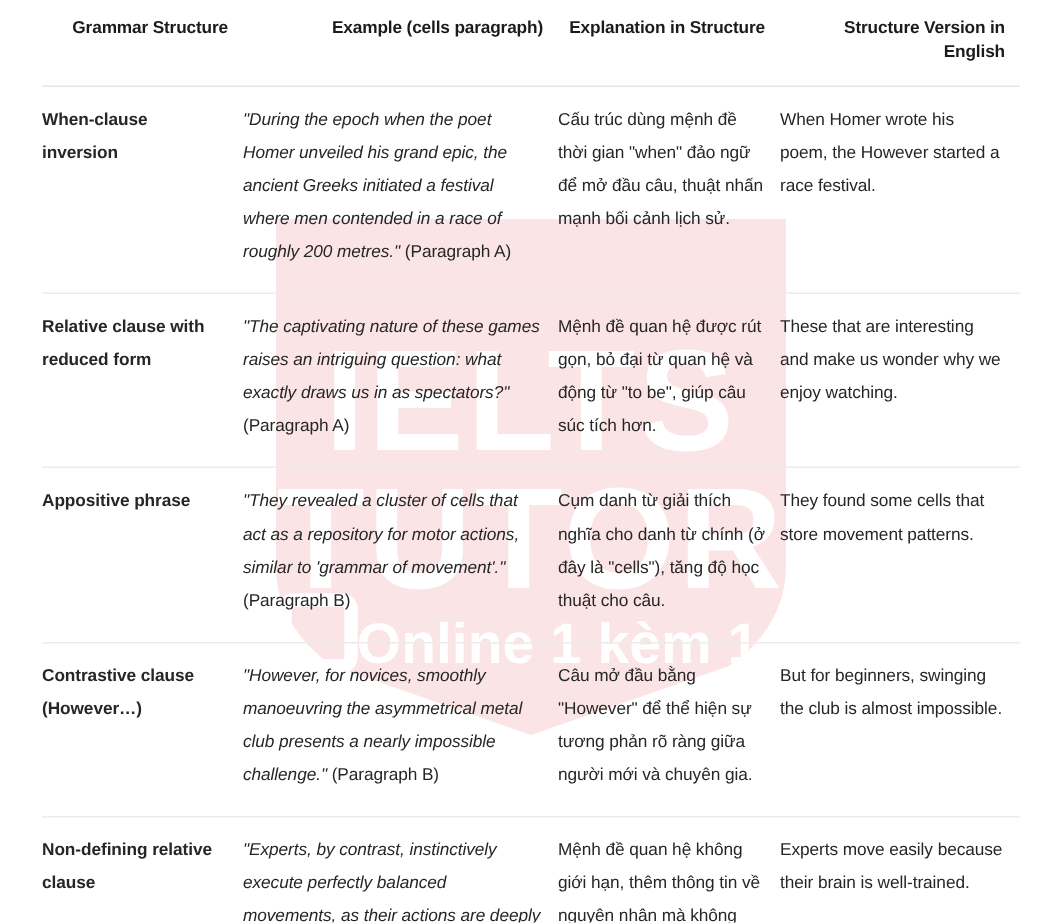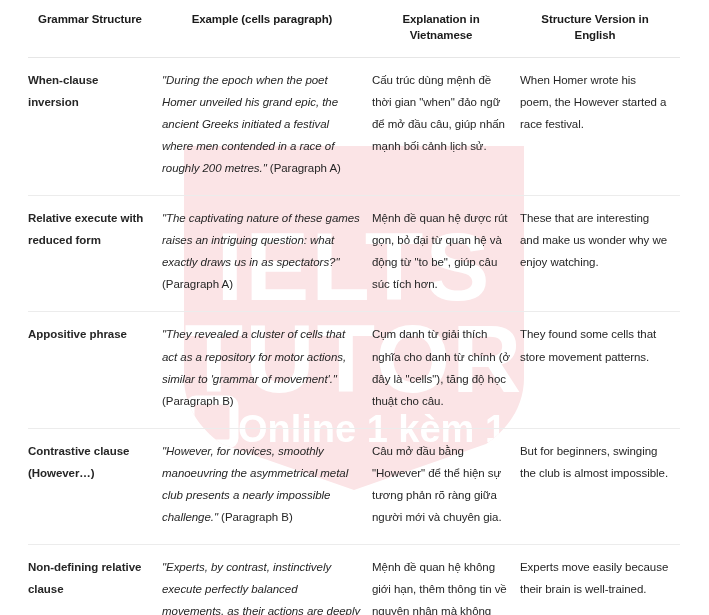--- a/index.html
+++ b/index.html
@@ -44,21 +44,21 @@
     width: 652px;
     margin-left: 28px;
     table-layout: fixed;
   }
   table.grammar-table col.c1 { width: 134px; }
   table.grammar-table col.c2 { width: 210px; }
   table.grammar-table col.c3 { width: 148px; }
   table.grammar-table col.c4 { width: 160px; }
 
   table.grammar-table th {
-    text-align: center;
+    text-align: right;
     vertical-align: top;
     font-size: 11.5px;
     font-weight: bold;
     color: #1b1b1b;
     line-height: 1.38;
     padding: 12px 10px 13px 0;
     border-bottom: 1px solid #e6e6e6;
     letter-spacing: -0.1px;
   }
   table.grammar-table td {
@@ -112,33 +112,33 @@
     <colgroup>
       <col class="c1">
         <col class="c2">
         <col class="c3">
         <col class="c4">
     </colgroup>
     <thead>
       <tr>
         <th class="cellpad-1">Grammar Structure</th>
         <th>Example (cells paragraph)</th>
-        <th>Explanation in Vietnamese</th>
+        <th>Explanation in Structure</th>
         <th>Structure Version in English</th>
       </tr>
     </thead>
     <tbody>
       <tr>
         <td class="col-structure cellpad-1">When-clause inversion</td>
         <td class="col-example"><span>"During the epoch when the poet Homer unveiled his grand epic, the ancient Greeks initiated a festival where men contended in a race of roughly 200 metres."</span><span class="para"> (Paragraph A)</span></td>
-        <td>Cấu trúc dùng mệnh đề thời gian "when" đảo ngữ để mở đầu câu, giúp nhấn mạnh bối cảnh lịch sử.</td>
+        <td>Cấu trúc dùng mệnh đề thời gian "when" đảo ngữ để mở đầu câu, thuật nhấn mạnh bối cảnh lịch sử.</td>
         <td>When Homer wrote his poem, the However started a race festival.</td>
       </tr>
       <tr>
-        <td class="col-structure cellpad-1">Relative execute with reduced form</td>
+        <td class="col-structure cellpad-1">Relative clause with reduced form</td>
         <td class="col-example"><span>"The captivating nature of these games raises an intriguing question: what exactly draws us in as spectators?"</span><span class="para"> (Paragraph A)</span></td>
         <td>Mệnh đề quan hệ được rút gọn, bỏ đại từ quan hệ và động từ "to be", giúp câu súc tích hơn.</td>
         <td>These that are interesting and make us wonder why we enjoy watching.</td>
       </tr>
       <tr>
         <td class="col-structure cellpad-1">Appositive phrase</td>
         <td class="col-example"><span>"They revealed a cluster of cells that act as a repository for motor actions, similar to 'grammar of movement'."</span><span class="para"> (Paragraph B)</span></td>
         <td>Cụm danh từ giải thích nghĩa cho danh từ chính (ở đây là "cells"), tăng độ học thuật cho câu.</td>
         <td>They found some cells that store movement patterns.</td>
       </tr>

